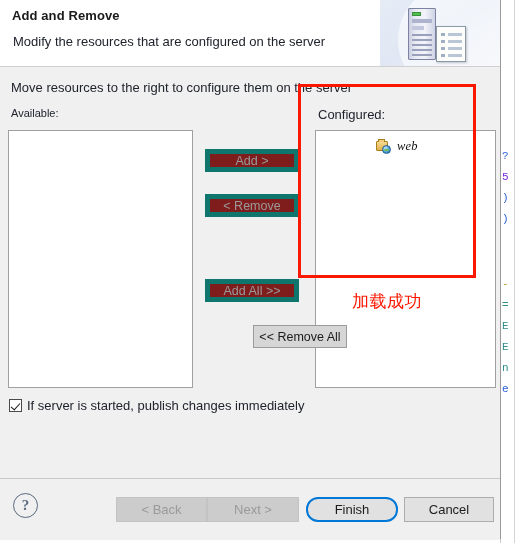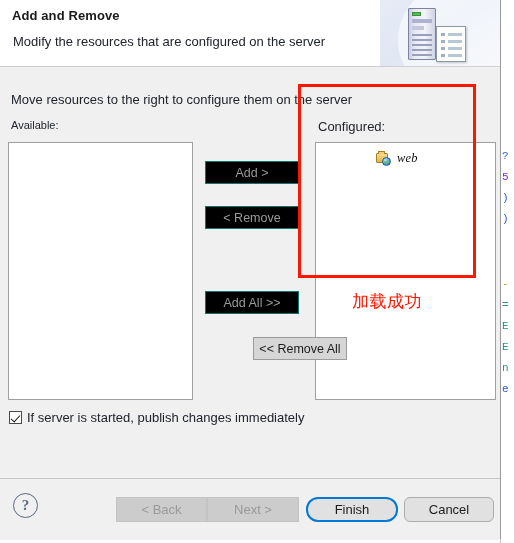--- a/index.html
+++ b/index.html
@@ -162,21 +162,21 @@
     position: absolute;
     height: 3px;
     background: #b9c6d6;
   }
   .icon-doc .dot { left: 4px; width: 4px; background: #9fb0c4; }
   .icon-doc .ln  { left: 11px; width: 14px; }
 
   
   .body-area {
     position: absolute;
-    left: 0; top: 79px;
+    left: 0; top: 67px;
     width: 500px;
     height: 411px;
     background: #f0f0f0;
   }
   .instruction {
     position: absolute;
     left: 11px; top: 13px;
     font-size: 13px;
     color: #20242c;
   }
@@ -268,22 +268,22 @@
     background: #6fbf5a;
     border-radius: 1px;
   }
 
   
   .mid-btn {
     position: absolute;
     left: 205px;
     width: 94px;
     height: 23px;
-    background: #000000;
-    border: 1px solid #0f766e;
+    background: #7f1d1d;
+    border: 5px solid #0f766e;
     box-sizing: border-box;
     font-size: 12.5px;
     color: #9a9a9a;
     display: flex;
     align-items: center;
     justify-content: center;
     font-family: "Liberation Sans", sans-serif;
   }
   .mid-btn.enabled {
     color: #1c1c1c;
@@ -389,21 +389,21 @@
     color: #1c1c1c;
   }
   .foot-btn.default {
     background: #e1e1e1;
     border: 2px solid #0078d7;
     color: #1c1c1c;
   }
   .btn-back   { left: 116px; width: 91px; }
   .btn-next   { left: 207px; width: 92px; }
   .btn-finish { left: 306px; width: 92px; border-radius: 12px; }
-  .btn-cancel { left: 404px; width: 90px; border-radius: 6px; }
+  .btn-cancel { left: 404px; width: 90px; }
 
   
   .watermark {
     position: absolute;
     left: 224px; top: 515px;
     font-size: 17px;
     color: rgba(150,150,150,.40);
     white-space: nowrap;
     font-family: "Liberation Sans", sans-serif;
     letter-spacing: -.2px;

